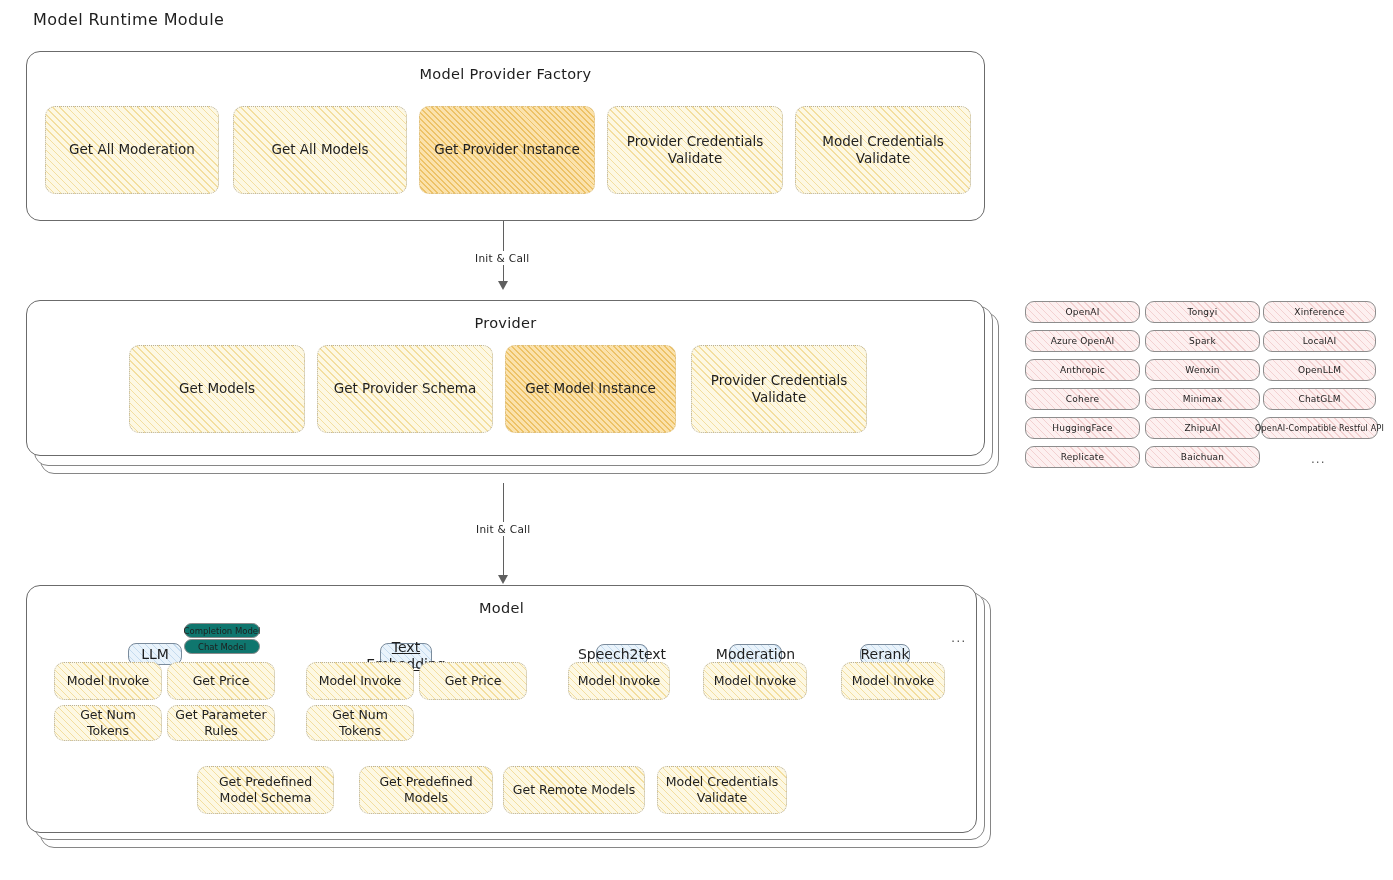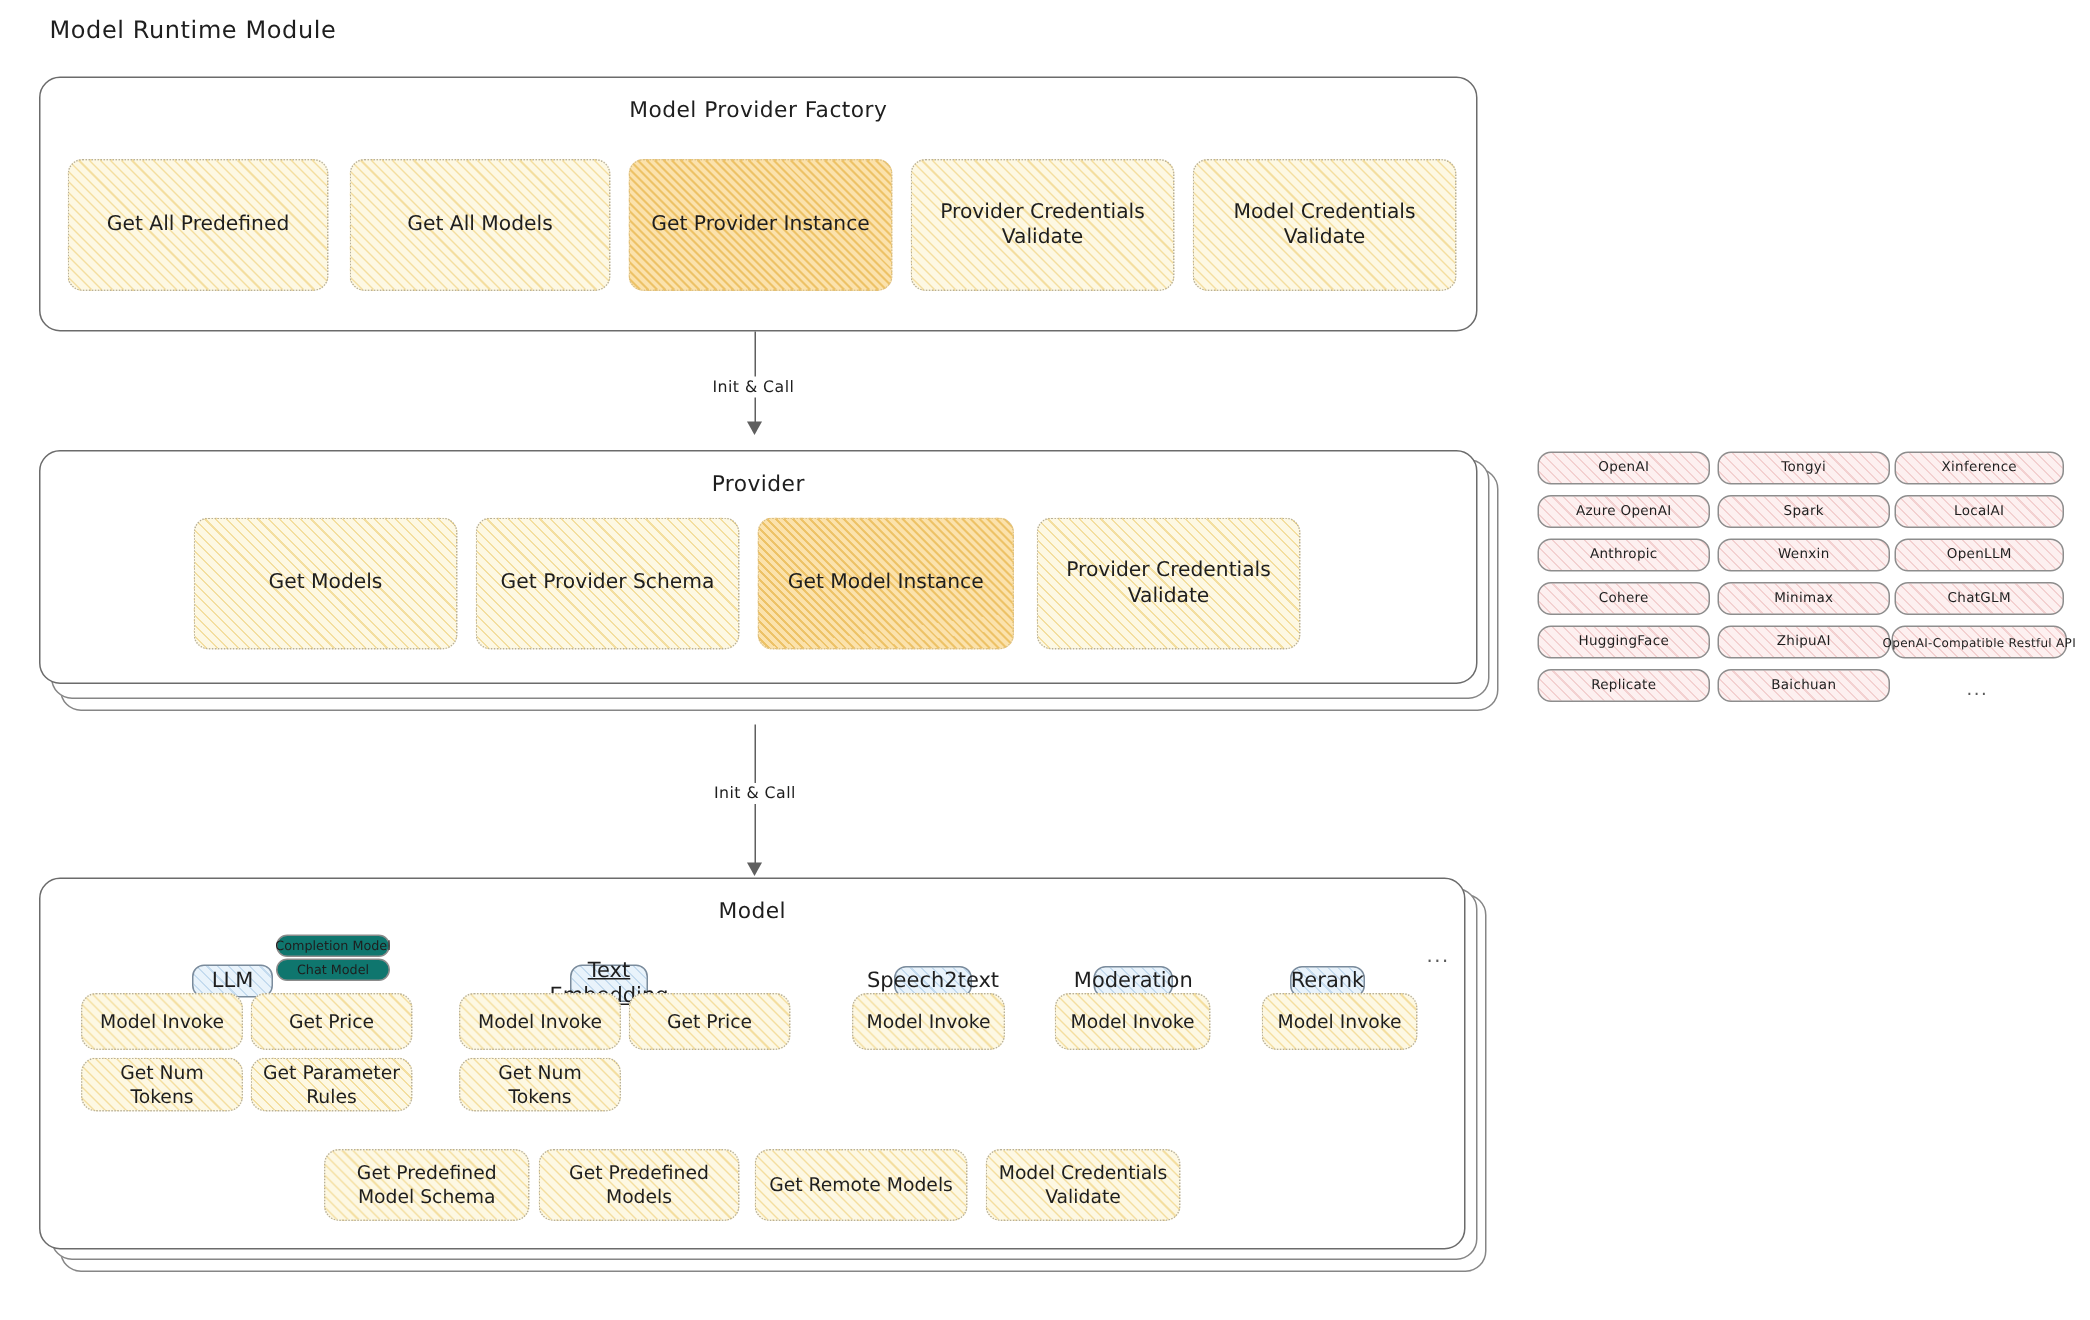--- a/index.html
+++ b/index.html
@@ -189,21 +189,21 @@
   }
 </style>
 </head>
 <body>
 
 <div id="page-title">Model Runtime Module</div>
 
 <div class="container" style="left:26px; top:51px; width:959px; height:170px;">
   <div class="container-title">Model Provider Factory</div>
 </div>
-<div class="mbox lg" style="left:45px; top:106px; width:174px; height:88px;">Get All Predefined</div>
+<div class="mbox lg" style="left:45px; top:106px; width:174px; height:88px;">Get All Moderation</div>
 <div class="mbox lg" style="left:233px; top:106px; width:174px; height:88px;">Get All Models</div>
 <div class="mbox lg hl" style="left:419px; top:106px; width:176px; height:88px;">Get Provider Instance</div>
 <div class="mbox lg" style="left:607px; top:106px; width:176px; height:88px;">Provider Credentials Validate</div>
 <div class="mbox lg" style="left:795px; top:106px; width:176px; height:88px;">Model Credentials Validate</div>
 
 <div class="conn-line" style="left:503px; top:221px; height:63px;"></div>
 <div class="conn-label" style="left:471px; top:251px;">Init &amp; Call</div>
 <div class="conn-arrow" style="left:498px; top:281px;"></div>
 
 <div class="stack-layer" style="left:40px; top:312px; width:959px; height:162px;"></div>
@@ -265,16 +265,16 @@
 <div class="mbox" style="left:568px; top:662px; width:102px; height:38px; z-index:2;">Model Invoke</div>
 
 <div class="tbadge" style="left:729px; top:628px; width:53px; height:21px; z-index:2;">Moderation</div>
 <div class="mbox" style="left:703px; top:662px; width:104px; height:38px; z-index:2;">Model Invoke</div>
 
 <div class="tbadge" style="left:860px; top:628px; width:50px; height:21px; z-index:2;">Rerank</div>
 <div class="mbox" style="left:841px; top:662px; width:104px; height:38px; z-index:2;">Model Invoke</div>
 
 <div class="mdots" style="left:951px; top:630px; z-index:2;">...</div>
 
-<div class="mbox" style="left:216px; top:766px; width:137px; height:48px; z-index:2;">Get Predefined Model Schema</div>
+<div class="mbox" style="left:197px; top:766px; width:137px; height:48px; z-index:2;">Get Predefined Model Schema</div>
 <div class="mbox" style="left:359px; top:766px; width:134px; height:48px; z-index:2;">Get Predefined Models</div>
 <div class="mbox" style="left:503px; top:766px; width:142px; height:48px; z-index:2;">Get Remote Models</div>
 <div class="mbox" style="left:657px; top:766px; width:130px; height:48px; z-index:2;">Model Credentials Validate</div>
 
 </body></html>

